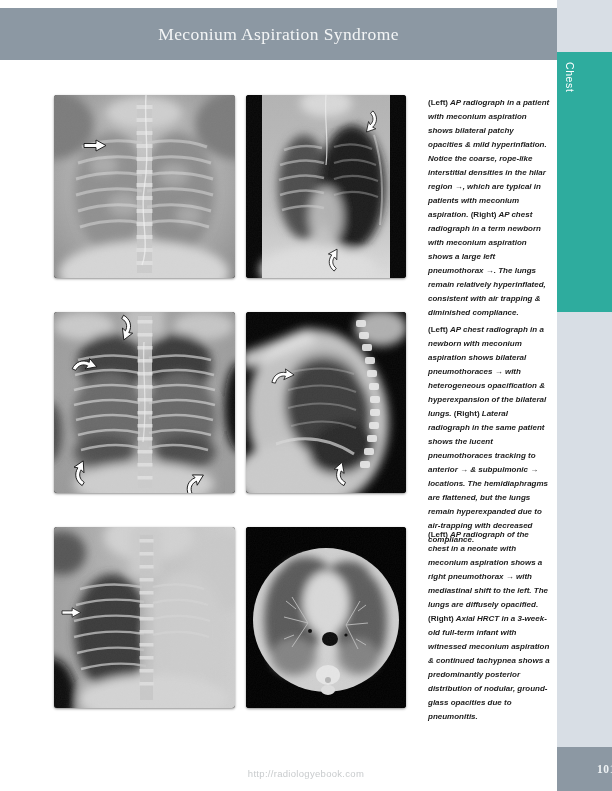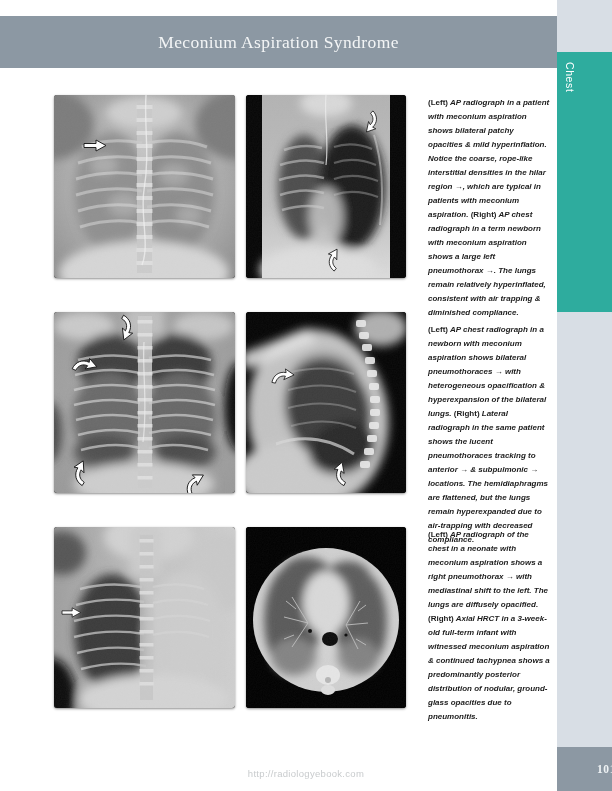--- a/index.html
+++ b/index.html
@@ -1,21 +1,21 @@
 <!DOCTYPE html>
 <html><head>
 <meta charset="utf-8">
 <style>
   * { margin:0; padding:0; box-sizing:border-box; }
   html,body { width:612px; height:791px; }
   body { font-family:"Liberation Sans", sans-serif; background:#ffffff; }
   #page { position:relative; width:612px; height:791px; background:#ffffff; overflow:hidden; }
 
   
-  .header-bar { position:absolute; left:0; top:16px; width:557px; height:52px; background:#8C98A3;
+  .header-bar { position:absolute; left:0; top:8px; width:557px; height:52px; background:#8C98A3;
                 display:flex; align-items:center; justify-content:center; }
   .header-bar h1 { font-family:"Liberation Serif", serif; font-weight:400; font-size:17.5px;
                    color:#f3f5f6; letter-spacing:.4px; }
 
   
   .corner-block { position:absolute; left:557px; top:0; width:55px; height:52px; background:#D8DEE5; }
   .side-tab { position:absolute; left:557px; top:52px; width:55px; height:260px; background:#2EAC9E; }
   .side-tab span { position:absolute; left:7px; top:10px; writing-mode:vertical-rl;
                    color:#ffffff; font-size:10.5px; letter-spacing:.6px; }
   .right-col { position:absolute; left:557px; top:312px; width:55px; height:435px; background:#D8DEE5; }

